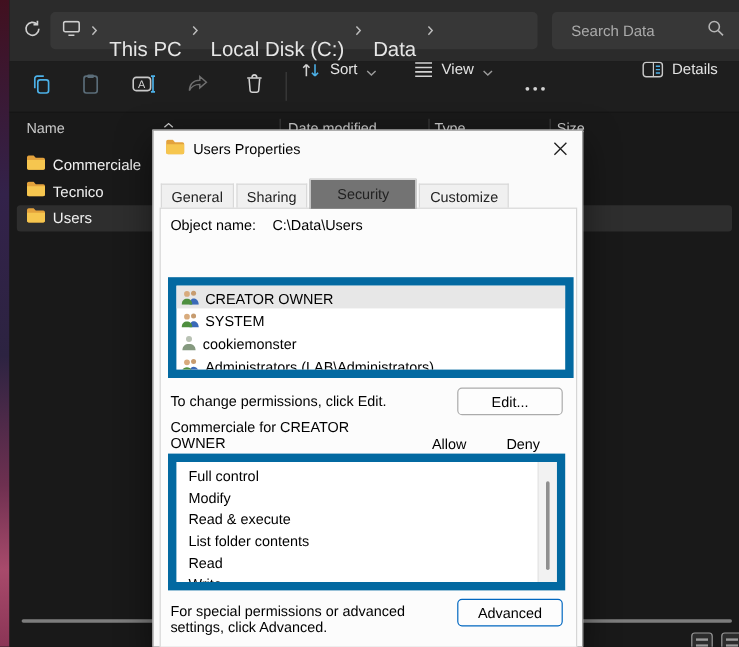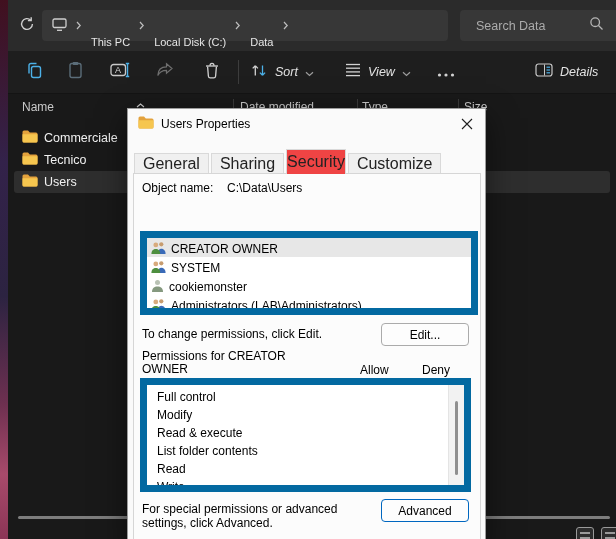--- a/index.html
+++ b/index.html
@@ -16,33 +16,33 @@
   .window{position:absolute;left:8px;top:0;width:608px;height:539px;background:#191919;}
   .top-strip{position:absolute;left:90px;top:0;right:0;height:9px;background:#252525;}
 
   
   .navbar{position:absolute;left:0;top:0;width:608px;height:51px;background:#2b2b2b;}
   .nav-refresh{position:absolute;left:10px;top:17px;width:18px;height:18px;display:flex;align-items:center;justify-content:center;cursor:pointer;}
   .addressbar{
     position:absolute;left:34px;top:10px;width:406px;height:31px;border-radius:4px;
     background:#373737;display:flex;align-items:center;padding:0 10px;box-sizing:border-box;gap:9px;
   }
-  .crumb{color:#e6e6e6;font-size:11px;white-space:nowrap;cursor:pointer;margin-top:32px;}
+  .crumb{color:#e6e6e6;font-size:17px;white-space:nowrap;cursor:pointer;margin-top:32px;}
   .crumb-chev{display:flex;align-items:center;}
   .searchbox{
     position:absolute;left:452px;top:10px;width:156px;height:31px;border-radius:4px 0 0 4px;
     background:#373737;display:flex;align-items:center;padding:0 12px 0 16px;box-sizing:border-box;
   }
   .search-text{color:#ababab;font-size:12.5px;flex:1;}
 
   
   .toolbar{position:absolute;left:0;top:51px;width:608px;height:43px;background:#1e1e1e;border-bottom:1px solid #141414;box-sizing:border-box;}
   .tb-btn{position:absolute;top:0;height:42px;display:flex;align-items:center;justify-content:center;cursor:pointer;}
   .tb-sep{position:absolute;left:230px;top:9px;width:1px;height:24px;background:#3d3d3d;}
-  .tb-group{position:absolute;top:0;height:42px;display:flex;align-items:center;gap:7px;cursor:pointer;font-style:italic;}
+  .tb-group{position:absolute;top:0;height:42px;display:flex;gap:7px;cursor:pointer;}
   .tb-label{color:#e3e3e3;font-size:12.5px;}
 
   
   .filepane{position:absolute;left:0;top:94px;width:608px;height:445px;background:#191919;}
   .col-header{position:absolute;top:6px;font-size:12px;color:#c9c9c9;cursor:pointer;}
   .col-sep{position:absolute;top:5px;width:1px;height:17px;background:#3a3a3a;}
   .sort-asc{position:absolute;left:128px;top:0px;}
   .file-row{position:absolute;left:6px;width:596px;height:22px;display:flex;align-items:center;gap:6px;padding-left:8px;box-sizing:border-box;border-radius:3px;cursor:pointer;}
   .file-row.selected{background:#2e2e2e;}
   .file-name{color:#f0f0f0;font-size:12.5px;}
@@ -56,23 +56,23 @@
     background:#fafafa;border:1px solid #9c9c9c;box-sizing:border-box;
     box-shadow:0 10px 28px rgba(0,0,0,.5);color:#000;font-size:12px;
   }
   .dlg-titlebar{position:absolute;left:0;top:0;right:0;height:30px;display:flex;align-items:center;padding:0 10px;box-sizing:border-box;gap:7px;}
   .dlg-title{font-size:12px;color:#000;}
   .dlg-close{position:absolute;right:10px;top:8px;width:16px;height:16px;display:flex;align-items:center;justify-content:center;cursor:pointer;}
   .tabstrip{position:absolute;left:6px;top:40px;right:6px;height:25px;display:flex;align-items:flex-end;}
   .tab{
     background:#f0f0f0;border:1px solid #d9d9d9;border-bottom:none;height:21px;
     display:flex;align-items:center;padding:0 8px;margin-right:2px;box-sizing:border-box;
-    font-size:16px;color:#222;cursor:pointer;position:relative;z-index:1;
-  }
-  .tab.active{background:#ef4444;height:25px;z-index:3;padding:0 0;}
+    font-size:12px;color:#222;cursor:pointer;position:relative;z-index:1;
+  }
+  .tab.active{background:#737373;height:25px;z-index:3;padding:0 22px;}
   .page{
     position:absolute;left:5px;top:64px;width:348px;height:376px;
     background:#fcfcfc;border:1px solid #d6d6d6;box-sizing:border-box;z-index:2;
   }
   .pg-label{position:absolute;color:#000;font-size:12px;}
   .listbox{position:absolute;background:#fff;border:7px solid #0369a1;box-sizing:border-box;overflow:hidden;}
   .grp-item{height:17px;display:flex;align-items:center;gap:5px;padding:2px 4px 0 4px;cursor:pointer;white-space:nowrap;}
   .grp-item.selected{background:#e7e7e7;}
   .grp-name{font-size:12px;color:#000;}
   .perm-item{height:18px;display:flex;align-items:center;padding-left:10px;font-size:12px;color:#000;cursor:pointer;white-space:nowrap;}
@@ -375,21 +375,21 @@
         </span>
         <span class="grp-name">Administrators (LAB\Administrators)</span>
       </div>
     </div>
 
     <div class="pg-label" style="left:8px;top:153px;">To change permissions, click Edit.</div>
     <div class="dlg-btn" style="left:247px;top:149px;">
       <span>Edit...</span>
     </div>
 
-    <div class="pg-label" style="left:8px;top:176px;width:170px;line-height:13px;">Permissions for CREATOR OWNER</div>
+    <div class="pg-label" style="left:8px;top:176px;width:170px;line-height:13px;">Commerciale for CREATOR OWNER</div>
     <div class="pg-label" style="left:226px;top:189px;">Allow</div>
     <div class="pg-label" style="left:288px;top:189px;">Deny</div>
 
     <div class="listbox" style="left:6px;top:204px;width:331px;height:114px;">
       <div style="padding-top:3px;">
         <div class="perm-item">Full control</div>
         <div class="perm-item">Modify</div>
         <div class="perm-item">Read &amp; execute</div>
         <div class="perm-item">List folder contents</div>
         <div class="perm-item">Read</div>

